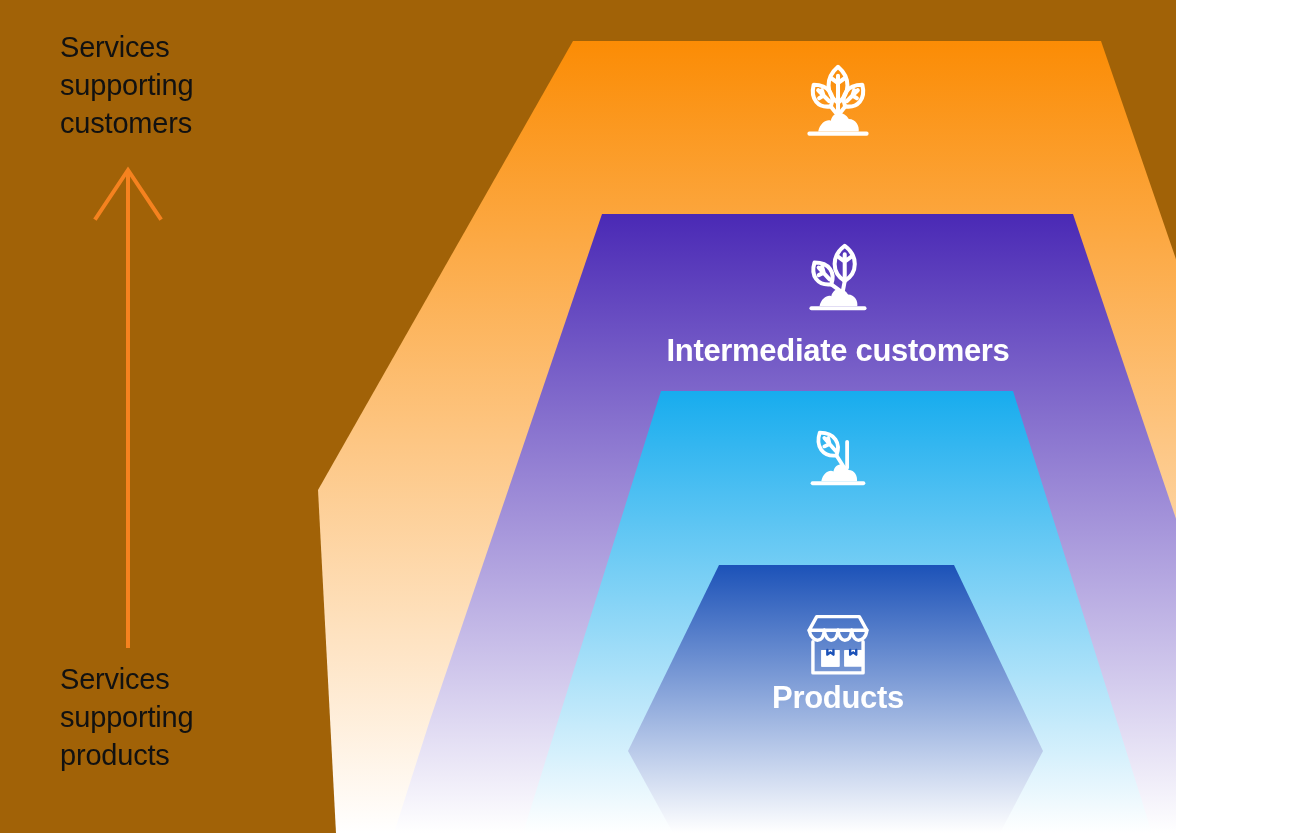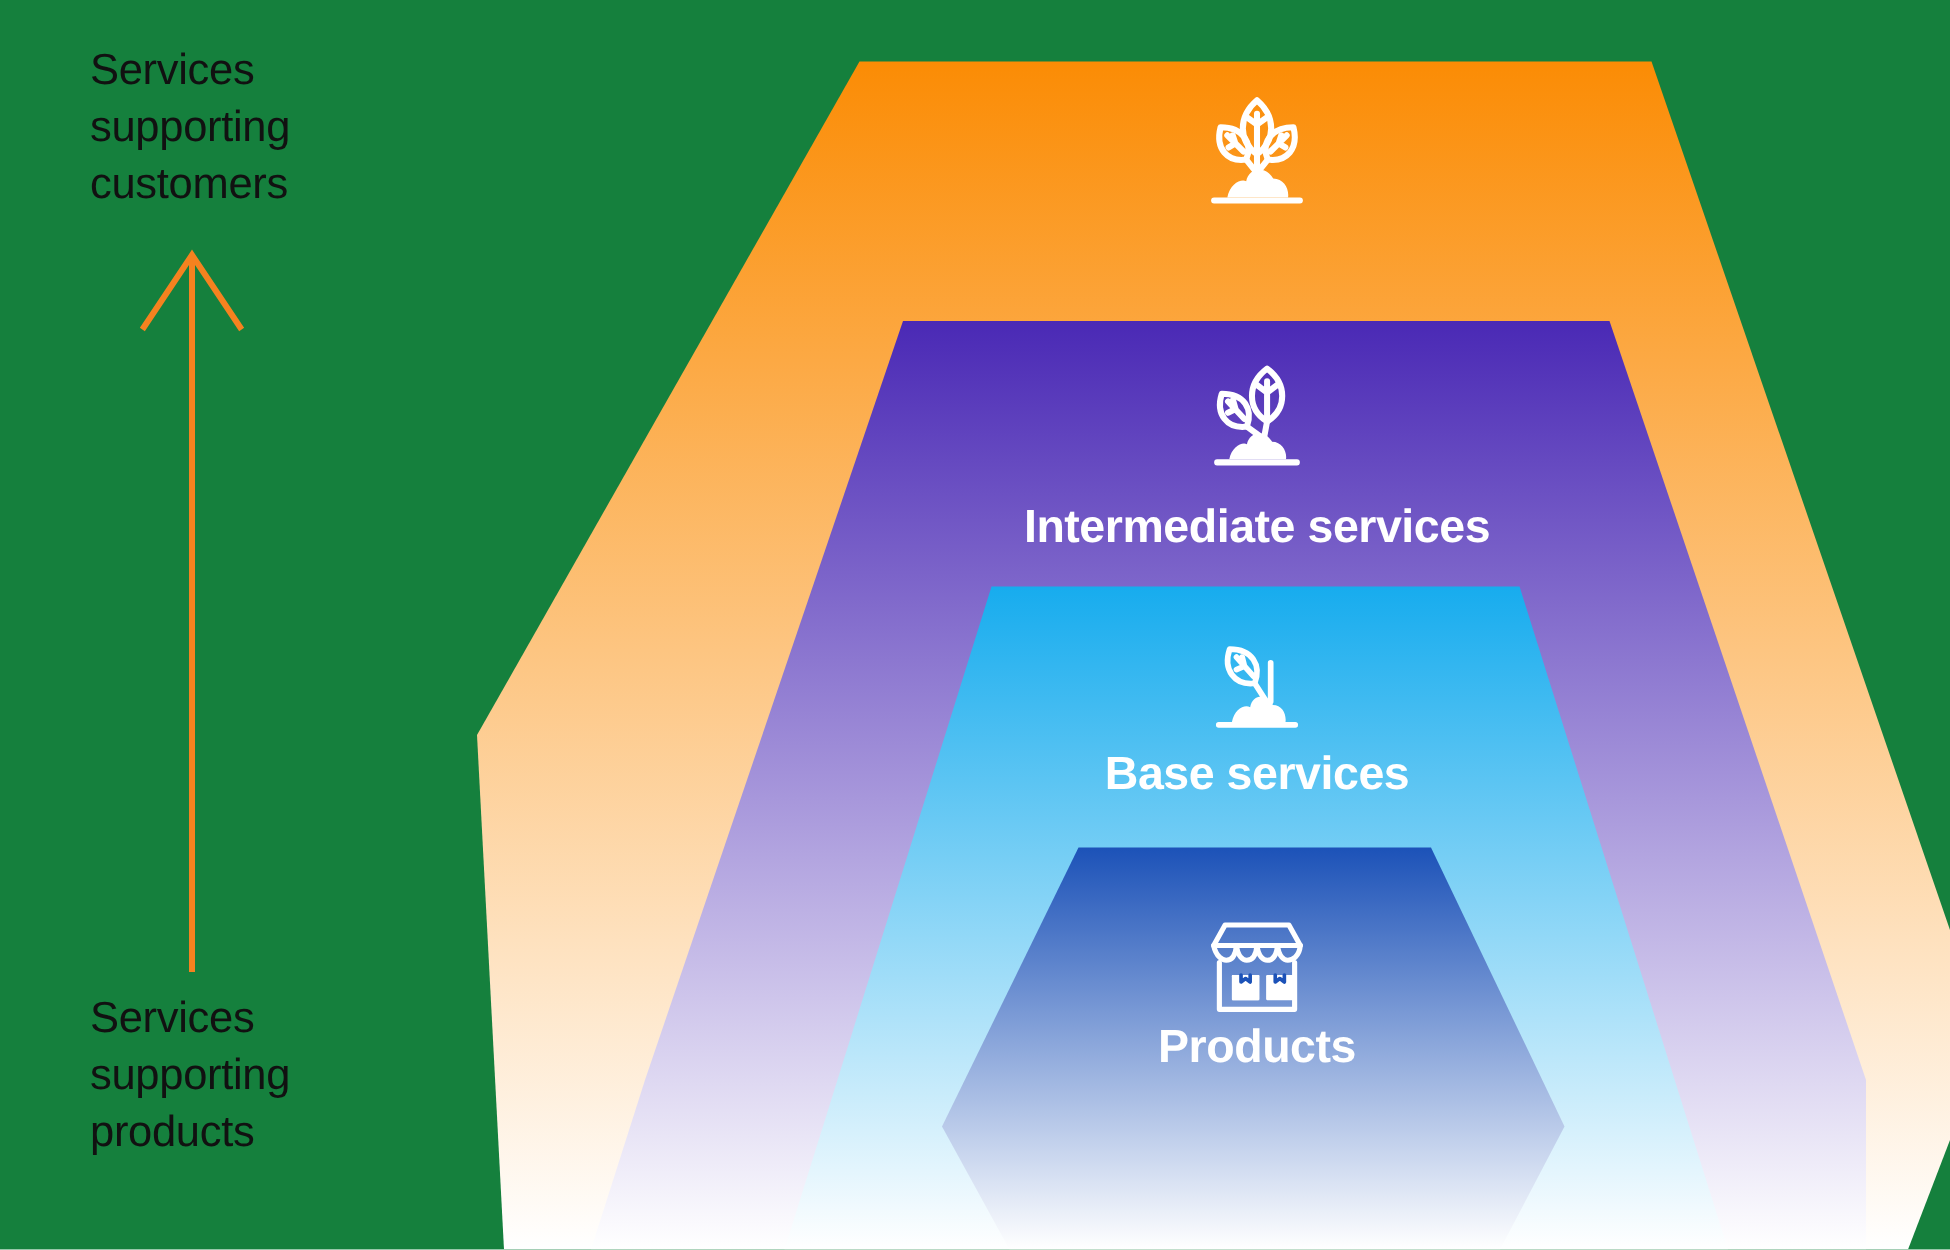--- a/index.html
+++ b/index.html
@@ -5,24 +5,24 @@
   html, body {
     margin: 0;
     padding: 0;
     background: #ffffff;
   }
   body {
     font-family: "Liberation Sans", sans-serif;
   }
   #page {
     position: relative;
-    width: 1300px;
+    width: 1176px;
     height: 833px;
     overflow: hidden;
-    background: #15803d;
+    background: #a16207;
   }
 
   
   .axis-label {
     position: absolute;
     font-family: "Liberation Sans", sans-serif;
     font-size: 29px;
     line-height: 38px;
     color: #111111;
     font-weight: 400;
@@ -189,19 +189,18 @@
       <rect x="28" y="58" width="24" height="22" rx="1"></rect>
       <rect x="58" y="58" width="24" height="22" rx="1"></rect>
     </g>
     <g fill="none" stroke="#1C52B8" stroke-width="3.2" stroke-linejoin="round" stroke-linecap="round">
       <path d="M36 58 L36 64 L40 61 L44 64 L44 58"></path>
       <path d="M66 58 L66 64 L70 61 L74 64 L74 58"></path>
     </g>
   </svg>
 
 
-  <div id="tier-label-1" class="tier-label">Intermediate services</div>
-
-  <div id="tier-label-2" class="tier-label">Base services</div>
+  <div id="tier-label-1" class="tier-label">Intermediate customers</div>
+
 
   <div id="tier-label-3" class="tier-label">Products</div>
 
 </div>
 
 </body></html>

